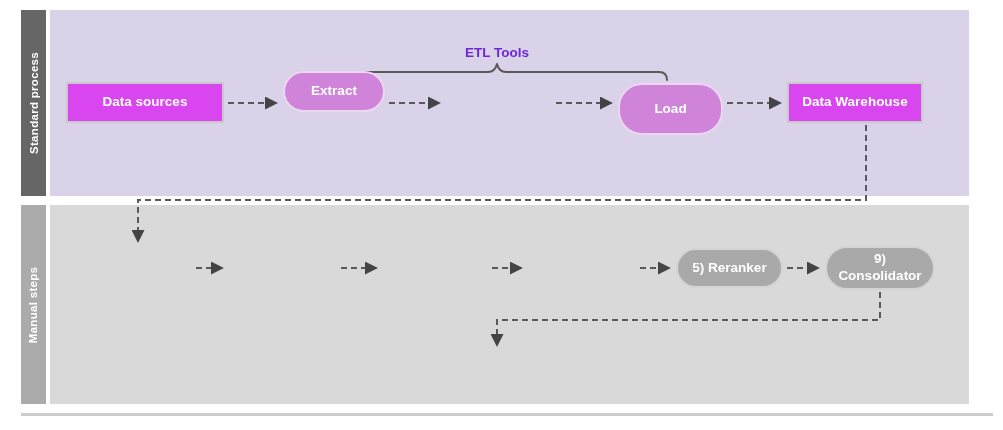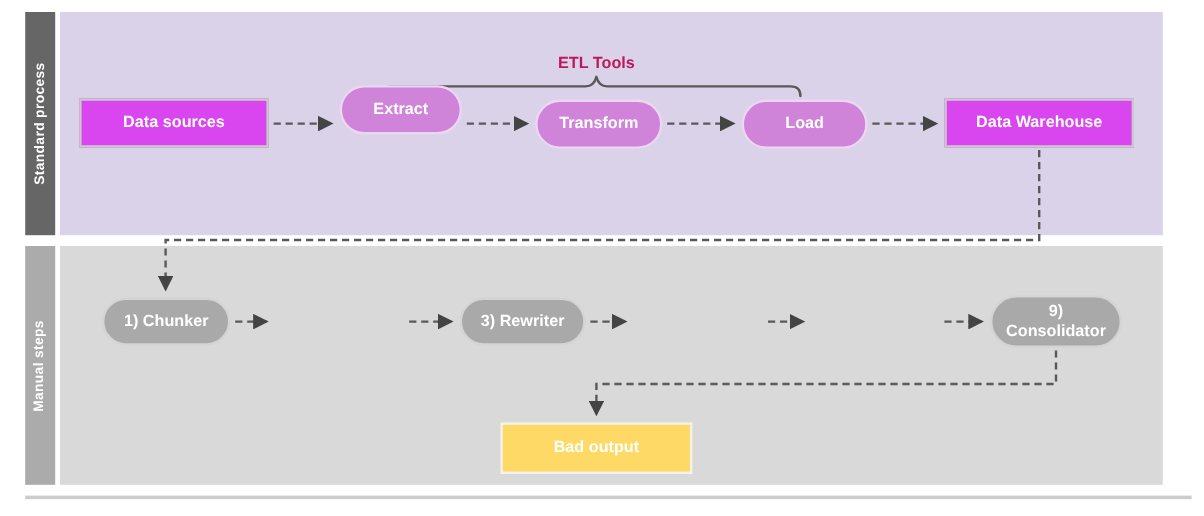--- a/index.html
+++ b/index.html
@@ -39,36 +39,36 @@
     padding: 2px 6px;
   }
   .rect-gray   { background: #d946ef; border: 2px solid #c9c9c9; }
   .pill-purple { background: #cf84da; border: 2px solid #ecd6f2; border-radius: 24px; }
   .pill-gray   { background: #a9a9a9; border: 2px solid #d4d4d4; border-radius: 24px; }
   .rect-yellow { background: #ffd966; border: 2px solid #f2f2f2; }
 
   #n-data-sources { left: 66px;  top: 82px;  width: 158px; height: 41px; }
   #n-extract      { left: 283px; top: 71px;  width: 102px; height: 41px; }
   #n-transform    { left: 446px; top: 83px;  width: 106px; height: 41px; }
-  #n-load         { left: 618px; top: 83px;  width: 105px; height: 41px; }
-  #n-warehouse    { left: 787px; top: 82px;  width: 158px; height: 41px; }
+  #n-load         { left: 618px; top: 83px;  width: 105px; height: 52px; }
+  #n-warehouse    { left: 787px; top: 82px;  width: 136px; height: 41px; }
 
   #n-chunker      { left: 85px;  top: 248px; width: 107px; height: 40px; }
   #n-vector       { left: 230px; top: 246px; width: 107px; height: 44px; }
   #n-rewriter     { left: 383px; top: 248px; width: 105px; height: 40px; }
   #n-retriever    { left: 528px; top: 248px; width: 108px; height: 40px; }
   #n-reranker     { left: 676px; top: 248px; width: 107px; height: 40px; }
   #n-consolidator { left: 825px; top: 246px; width: 110px; height: 44px; }
   #n-badoutput    { left: 417px; top: 352px; width: 160px; height: 43px; }
 
   .etl-label {
     position: absolute;
     left: 417px; top: 45px; width: 160px;
     text-align: center;
-    color: #be185d;
+    color: #6d28d9;
     font-weight: bold;
     font-size: 13.5px;
   }
   svg.connectors {
     position: absolute;
     left: 0; top: 0;
     width: 1003px; height: 430px;
     pointer-events: none;
   }
   .bottom-rule {
@@ -115,24 +115,21 @@
     <path d="M640 268 H669" fill="none" stroke="#595959" stroke-width="2" stroke-dasharray="6 4" marker-end="url(#arrow)"></path>
     <path d="M787 268 H818" fill="none" stroke="#595959" stroke-width="2" stroke-dasharray="6 4" marker-end="url(#arrow)"></path>
 
     <path d="M880 292 V320 H497 V345" fill="none" stroke="#595959" stroke-width="2" stroke-dasharray="6 4" marker-end="url(#arrow)"></path>
   </svg>
 
   <div class="etl-label">ETL Tools</div>
 
   <div class="node rect-gray" id="n-data-sources">Data sources</div>
   <div class="node pill-purple" id="n-extract">Extract</div>
-  <div class="node pill-purple" id="n-transform">Transform</div>
   <div class="node pill-purple" id="n-load">Load</div>
   <div class="node rect-gray" id="n-warehouse">Data Warehouse</div>
 
-  <div class="node pill-gray" id="n-chunker">1) Chunker</div>
-  <div class="node pill-gray" id="n-rewriter">3) Rewriter</div>
+  <div class="node pill-gray" id="n-reranker">5) Reranker</div>
   <div class="node pill-gray" id="n-consolidator">9) Consolidator</div>
 
-  <div class="node rect-yellow" id="n-badoutput">Bad output</div>
 
   <div class="bottom-rule"></div>
 </div>
 
 </body></html>

